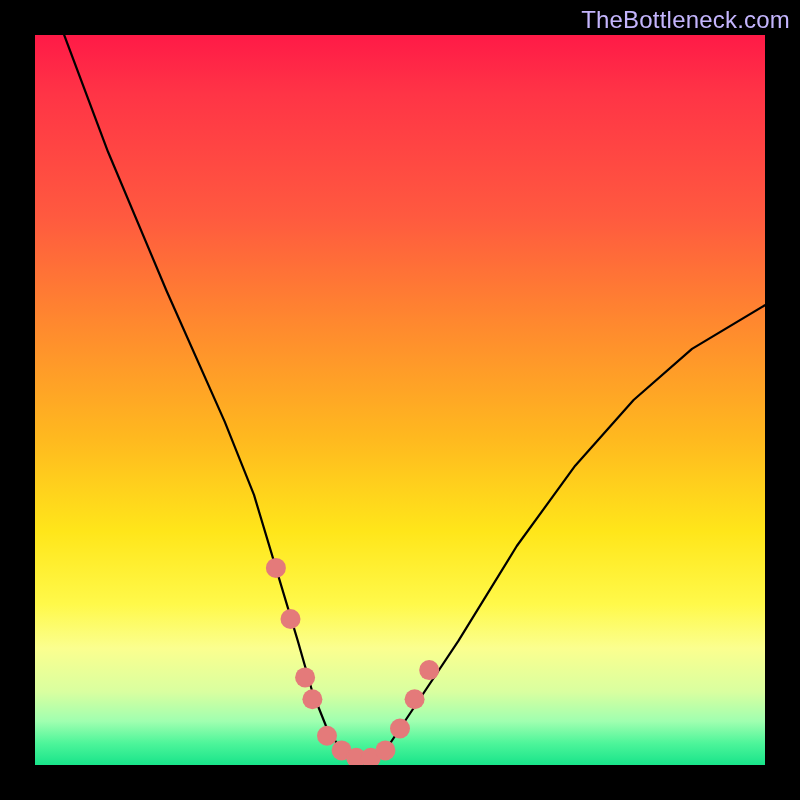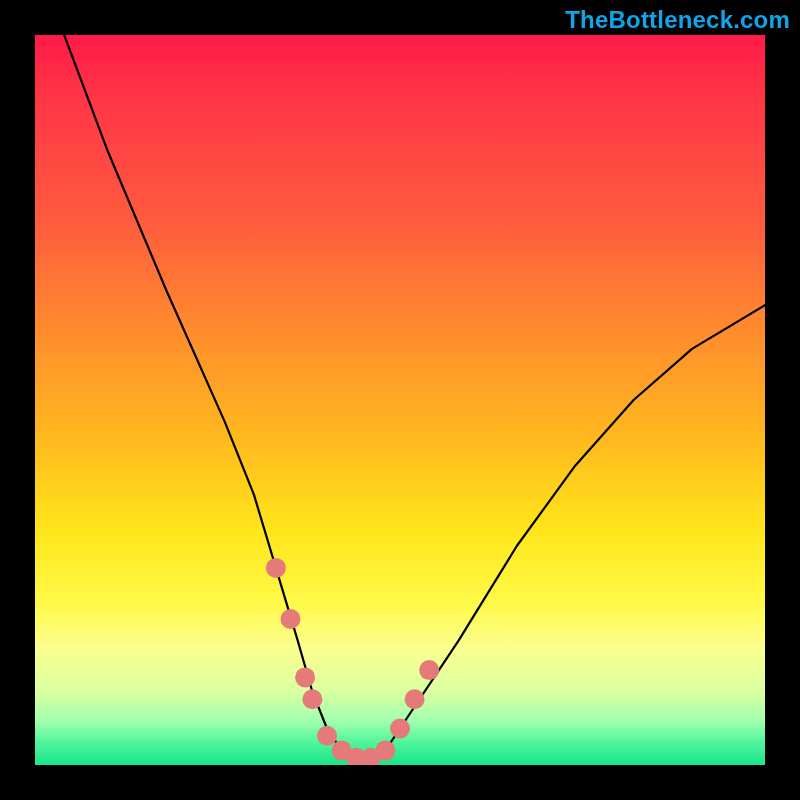--- a/index.html
+++ b/index.html
@@ -39,24 +39,24 @@
       #d9ffa0 90%,
       #a0ffb0 94%,
       #4ef59a 97%,
       #18e48a 100%
     );
   }
   .watermark {
     position: absolute;
     top: 6px;
     right: 10px;
-    color: #0ea5e9;
+    color: #c4b5fd;
     font-size: 24px;
     letter-spacing: 0.2px;
-    font-weight: 700;
+    font-weight: 400;
   }
   svg.curve {
     position: absolute;
     left: 0;
     top: 0;
   }
 </style>
 </head>
 <body>
 

